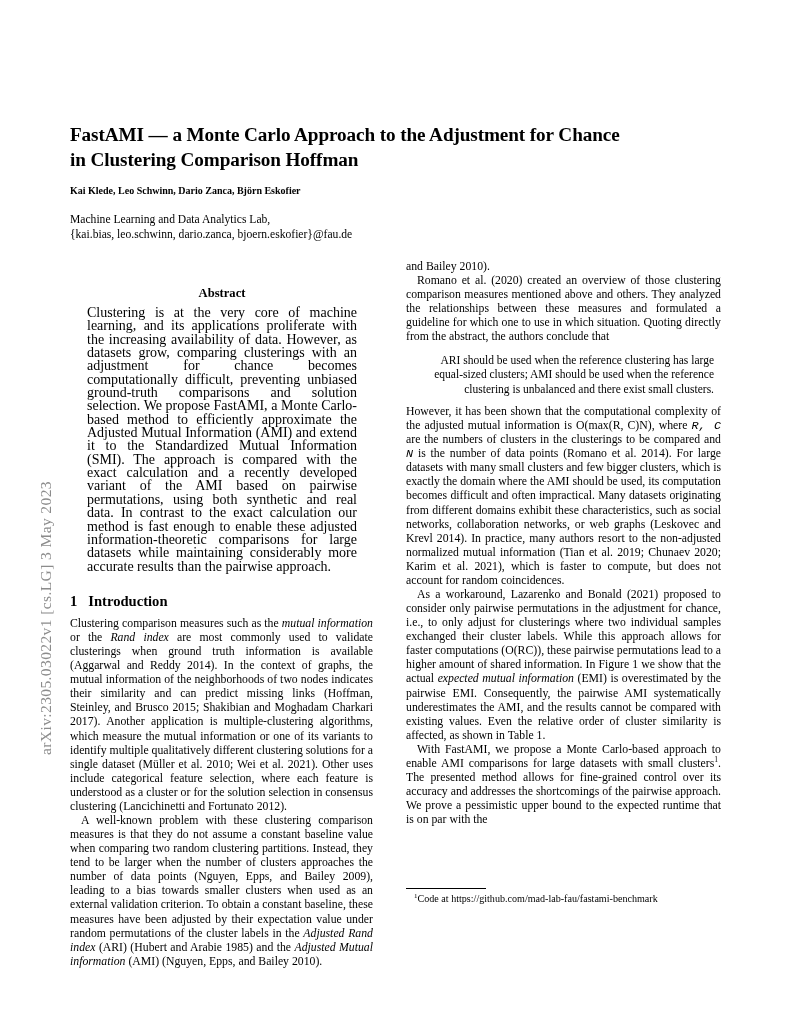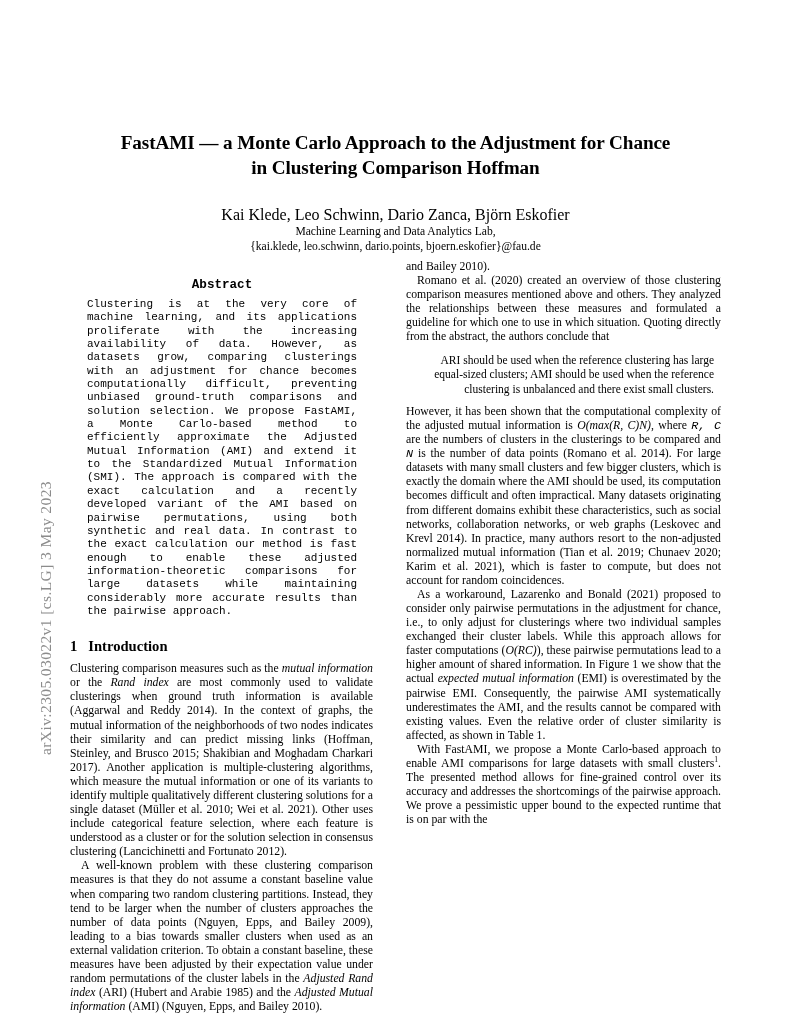--- a/index.html
+++ b/index.html
@@ -43,37 +43,37 @@
     left: 70px;
     top: 0;
     width: 651px;
     height: 1024px;
   }
 
   
   #title-block {
     position: absolute;
     left: 0;
-    top: 130px;
+    top: 122px;
     width: 651px;
-    text-align: center;
   }
   .paper-title {
     font-size: 19.2px;
     font-weight: bold;
     line-height: 25px;
     letter-spacing: -0.1px;
   }
   .authors {
-    margin-top: 25px;
-    font-size: 16px;
-    font-weight: normal;
+    margin-top: 9px;
+    font-size: 10px;
+    font-weight: bold;
     line-height: 19px;
   }
   .affil {
+    margin-top: 12px;
     font-size: 11.6px;
     line-height: 15.1px;
   }
 
   
   #col-left {
     position: absolute;
     left: 0;
     top: 276px;
     width: 303px;
@@ -98,25 +98,24 @@
     font-size: 14.6px;
     margin: 19px 0 7px 0;
     line-height: 18px;
   }
   .intro-head .secnum {
     margin-right: 11px;
   }
 
   
   #abstract-block {
-    margin: 2px 16px 0 17px;
-    font-family: Liberation Mono, monospace;
+    margin: 10px 16px 0 17px;
   }
   .abstract-text {
-    font-size: 11px;
+    font-size: 14px;
     line-height: 13.35px;
     text-align: justify;
     text-justify: inter-word;
     hyphens: manual;
     margin: 0;
   }
 
   p.body {
     font-size: 11.75px;
     line-height: 14.08px;
@@ -133,21 +132,20 @@
   blockquote.quote {
     margin: 8.5px 7px 8.5px 21px;
     font-size: 11.5px;
     line-height: 14.5px;
     text-align: right;
   }
 
   .it { font-style: italic; }
   .mathcal {
     font-family: "Liberation Serif", "DejaVu Serif", serif;
-    font-style: italic;
   }
   .mvar { font-style: italic; font-family: Liberation Mono, monospace; }
   sup.fnmark {
     font-size: 7.6px;
     vertical-align: super;
     line-height: 0;
   }
 
   
   #footnote-area {
@@ -185,21 +183,21 @@
 <div id="page">
 
   <div id="title-block">
     <div class="paper-title">
       <span>FastAMI — a Monte Carlo Approach to the Adjustment for Chance</span><br>
       <span>in Clustering Comparison Hoffman</span>
     </div>
     <div class="authors">Kai Klede, Leo Schwinn, Dario Zanca, Björn Eskofier</div>
     <div class="affil">
       <div>Machine Learning and Data Analytics Lab,</div>
-      <div>{kai.klede, leo.schwinn, dario.points, bjoern.eskofier}@fau.de</div>
+      <div>{kai.bias, leo.schwinn, dario.zanca, bjoern.eskofier}@fau.de</div>
     </div>
   </div>
 
   <div id="col-left">
 
     <div id="abstract-block">
       <div class="section-head">Abstract</div>
       <p class="abstract-text">Clustering is at the very core of machine learning, and its applications proliferate with the increasing availability of data. However, as datasets grow, comparing clusterings with an adjustment for chance becomes computationally difficult, preventing unbiased ground-truth comparisons and solution selection. We propose FastAMI, a Monte Carlo-based method to efficiently approximate the Adjusted Mutual Information (AMI) and extend it to the Standardized Mutual Information (SMI). The approach is compared with the exact calculation and a recently developed variant of the AMI based on pairwise permutations, using both synthetic and real data. In contrast to the exact calculation our method is fast enough to enable these adjusted information-theoretic comparisons for large datasets while maintaining considerably more accurate results than the pairwise approach.</p>
     </div>
 
@@ -222,14 +220,18 @@
     <blockquote class="quote">ARI should be used when the reference clustering has large equal-sized clusters; AMI should be used when the reference clustering is unbalanced and there exist small clusters.</blockquote>
 
     <p class="body noindent"><span>However, it has been shown that the computational complexity of the adjusted mutual information is </span><span class="mathcal">O(max(R, C)N)</span><span>, where </span><span class="mvar">R, C</span><span> are the numbers of clusters in the clusterings to be compared and </span><span class="mvar">N</span><span> is the number of data points (Romano et al. 2014). For large datasets with many small clusters and few bigger clusters, which is exactly the domain where the AMI should be used, its computation becomes difficult and often impractical. Many datasets originating from different domains exhibit these characteristics, such as social networks, collaboration networks, or web graphs (Leskovec and Krevl 2014). In practice, many authors resort to the non-adjusted normalized mutual information (Tian et al. 2019; Chunaev 2020; Karim et al. 2021), which is faster to compute, but does not account for random coincidences.</span></p>
 
     <p class="body"><span>As a workaround, Lazarenko and Bonald (2021) proposed to consider only pairwise permutations in the adjustment for chance, i.e., to only adjust for clusterings where two individual samples exchanged their cluster labels. While this approach allows for faster computations (</span><span class="mathcal">O(RC)</span><span>), these pairwise permutations lead to a higher amount of shared information. In Figure 1 we show that the actual </span><span class="it">expected mutual information</span><span> (EMI) is overestimated by the pairwise EMI. Consequently, the pairwise AMI systematically underestimates the AMI, and the results cannot be compared with existing values. Even the relative order of cluster similarity is affected, as shown in Table 1.</span></p>
 
     <p class="body"><span>With FastAMI, we propose a Monte Carlo-based approach to enable AMI comparisons for large datasets with small clusters</span><sup class="fnmark">1</sup><span>. The presented method allows for fine-grained control over its accuracy and addresses the shortcomings of the pairwise approach. We prove a pessimistic upper bound to the expected runtime that is on par with the</span></p>
 
   </div>
 
+  <div id="footnote-area">
+    <div id="footnote-rule"></div>
+    <p class="footnote-text"><sup>1</sup><span>Code at https://github.com/mad-lab-fau/fastami-benchmark</span></p>
+  </div>
 
 </div>
 
 </body></html>

